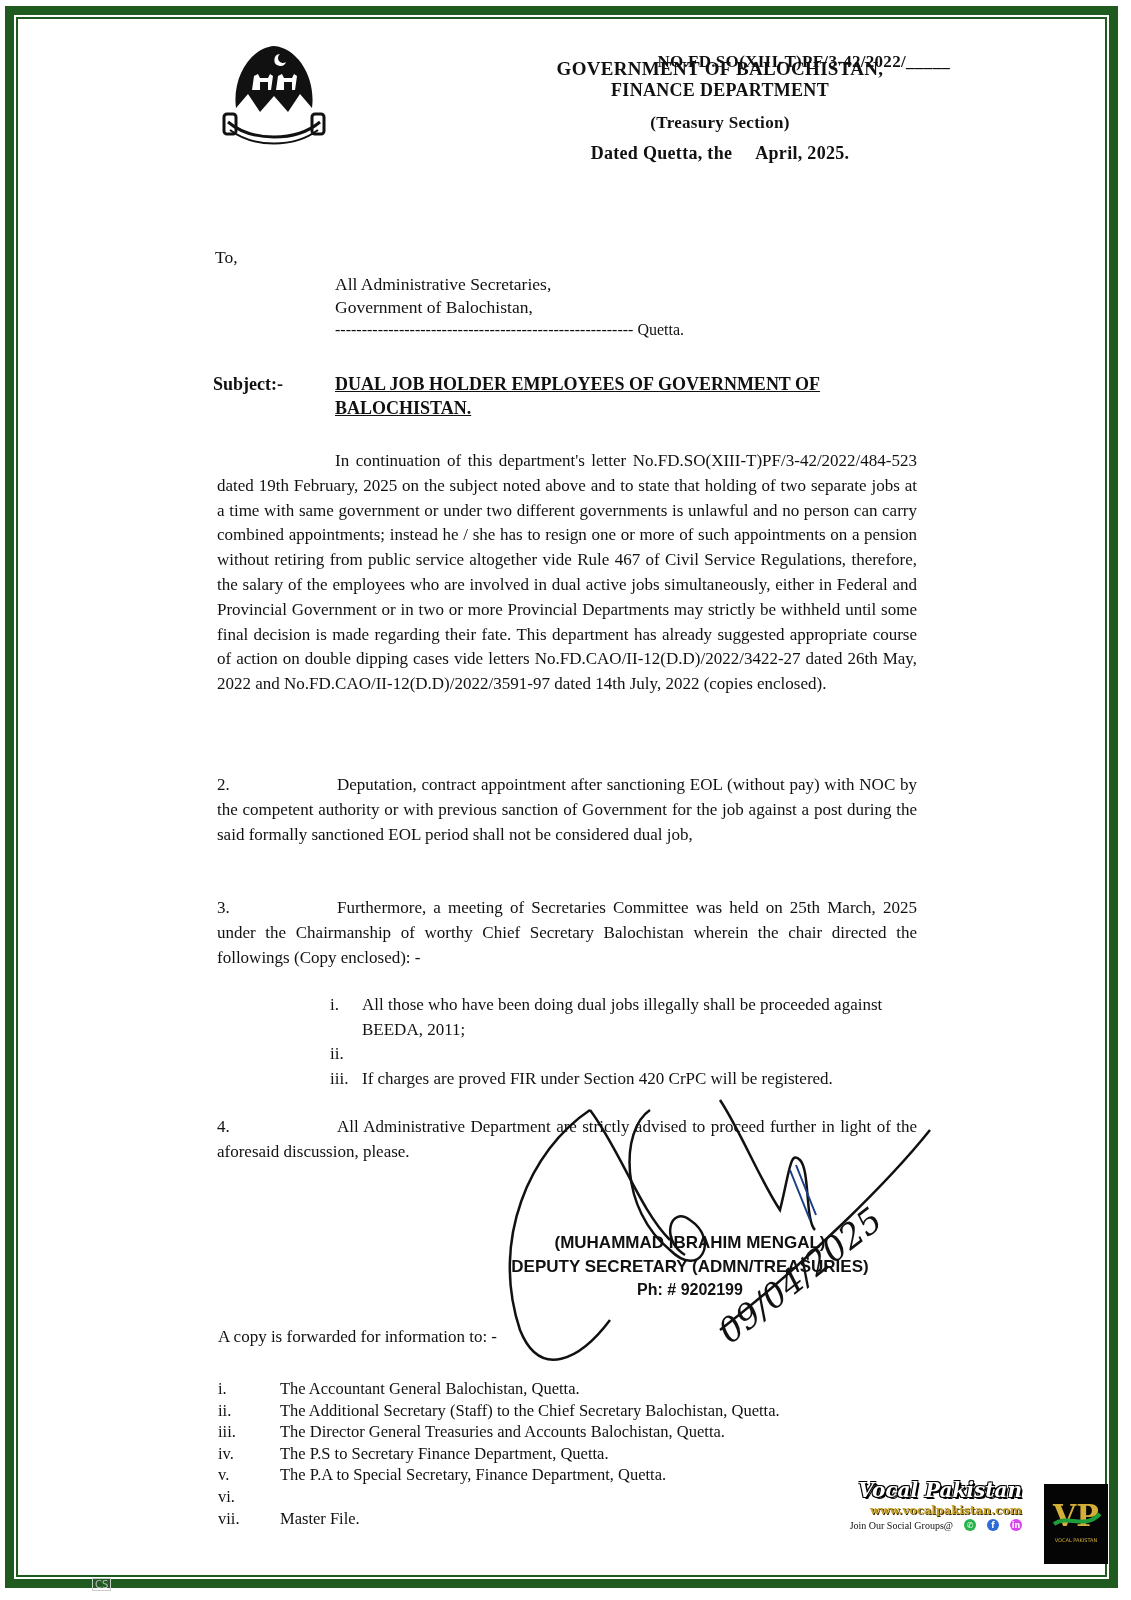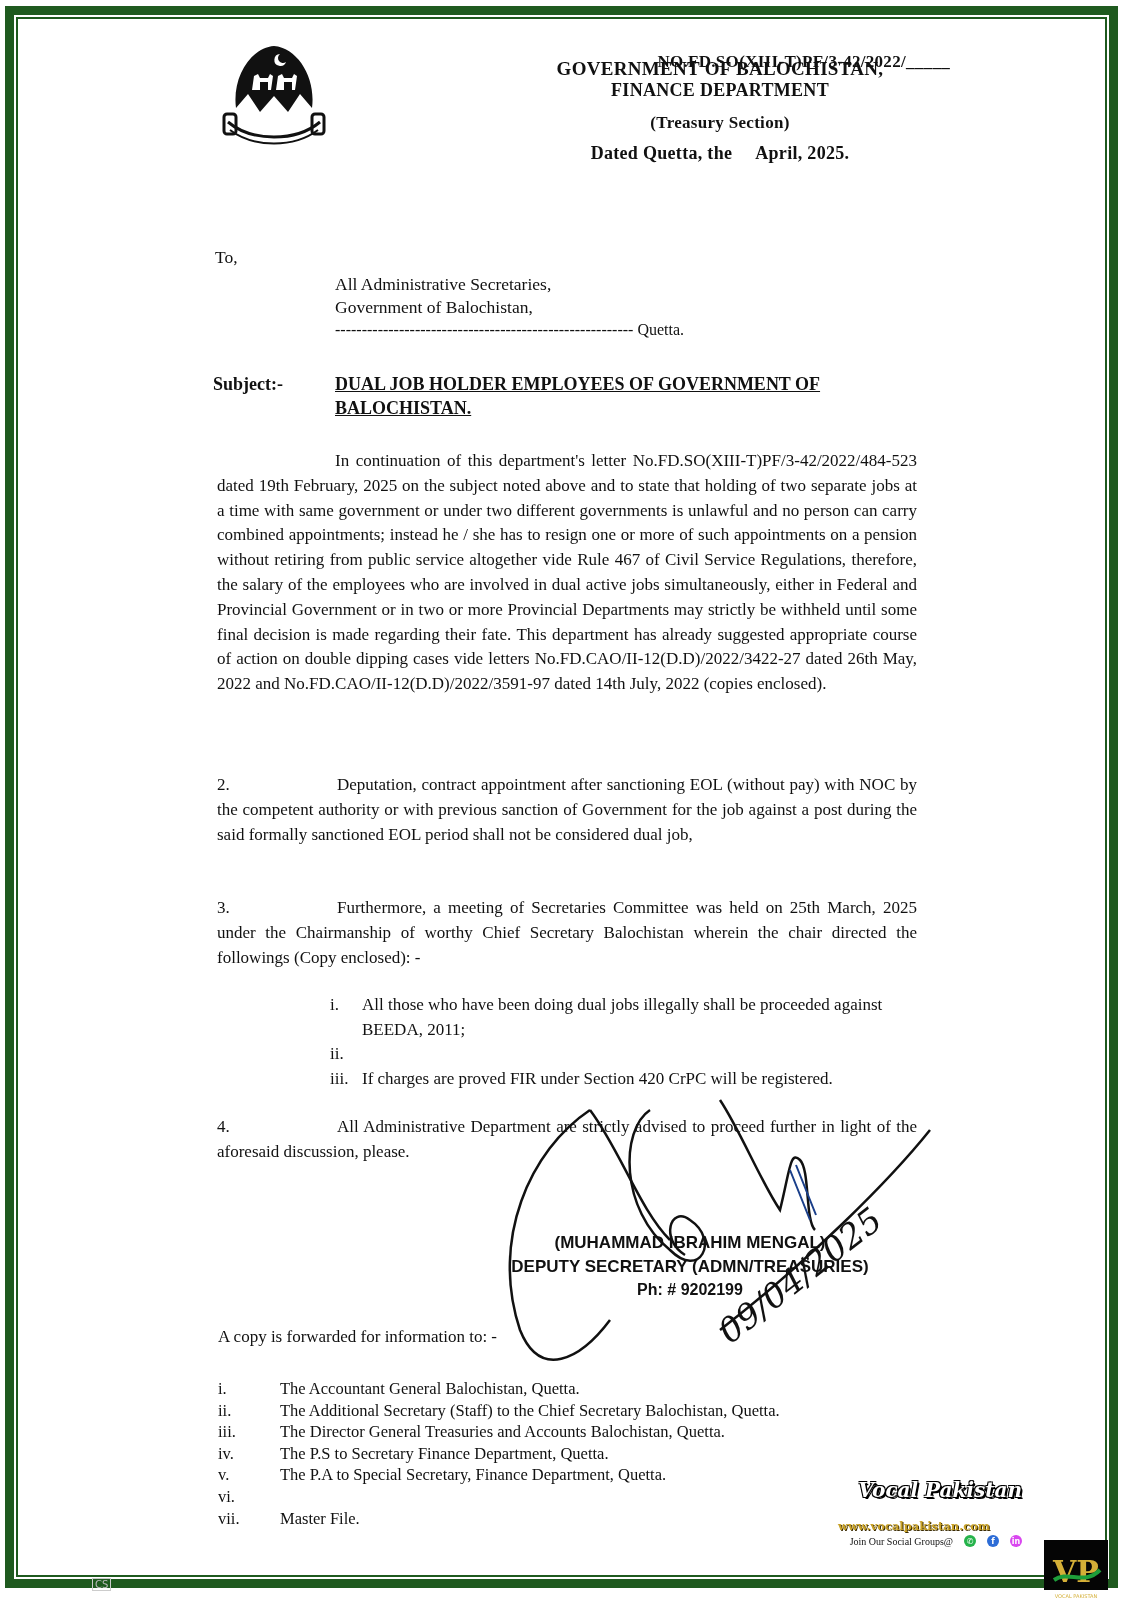--- a/index.html
+++ b/index.html
@@ -41,24 +41,24 @@
   .cc { position:absolute; left:218px; width:700px; font-size:16.5px; line-height:21.6px; top:1378px; }
   .cc .row { display:flex; }
   .cc .rn { width:62px; flex:none; }
 
   .signature-svg { position:absolute; left:470px; top:1090px; width:480px; height:290px; pointer-events:none; }
 
   .wm { position:absolute; left:838px; top:1478px; width:184px; }
   .wm-title { font-family:"DejaVu Serif", serif; font-style:italic; font-weight:bold; font-size:20px; color:#fff;
               text-shadow:-1px -1px 0 #000, 1px -1px 0 #000, -1px 1px 0 #000, 1px 1px 0 #000, 2px 2px 0 #000; text-align:right; }
   .wm-url { font-family:"DejaVu Serif", serif; font-weight:bold; font-size:11.5px; color:#c9a227;
-            text-shadow:1px 1px 0 #3a2a00; margin-top:17px; }
+            text-shadow:1px 1px 0 #3a2a00; text-align:right; margin-top:1px; }
   .wm-join { font-family:"Liberation Serif", serif; font-size:10px; color:#111; text-align:right; margin-top:2px; display:flex; justify-content:flex-end; align-items:center; gap:11px; }
   .soc { width:12px; height:12px; border-radius:50%; display:inline-flex; align-items:center; justify-content:center; color:#fff; font-size:8px; font-family:"DejaVu Sans", sans-serif; font-weight:bold; }
-  .wm-logo { position:absolute; left:1044px; top:1540px; width:64px; height:50px; background:#050505; }
+  .wm-logo { position:absolute; left:1044px; top:1484px; width:64px; height:80px; background:#050505; }
   .cs-mark { position:absolute; left:92px; top:1578px; font-size:10px; color:#bbb; border:1px solid #ccc; padding:0 2px; font-family:"DejaVu Sans", sans-serif; }
 </style>
 </head>
 <body>
 
 <div class="frame-outer"></div>
 <div class="frame-white"></div>
 <div class="frame-inner-line"></div>
 
 <svg class="logo" viewBox="0 0 104 108">

